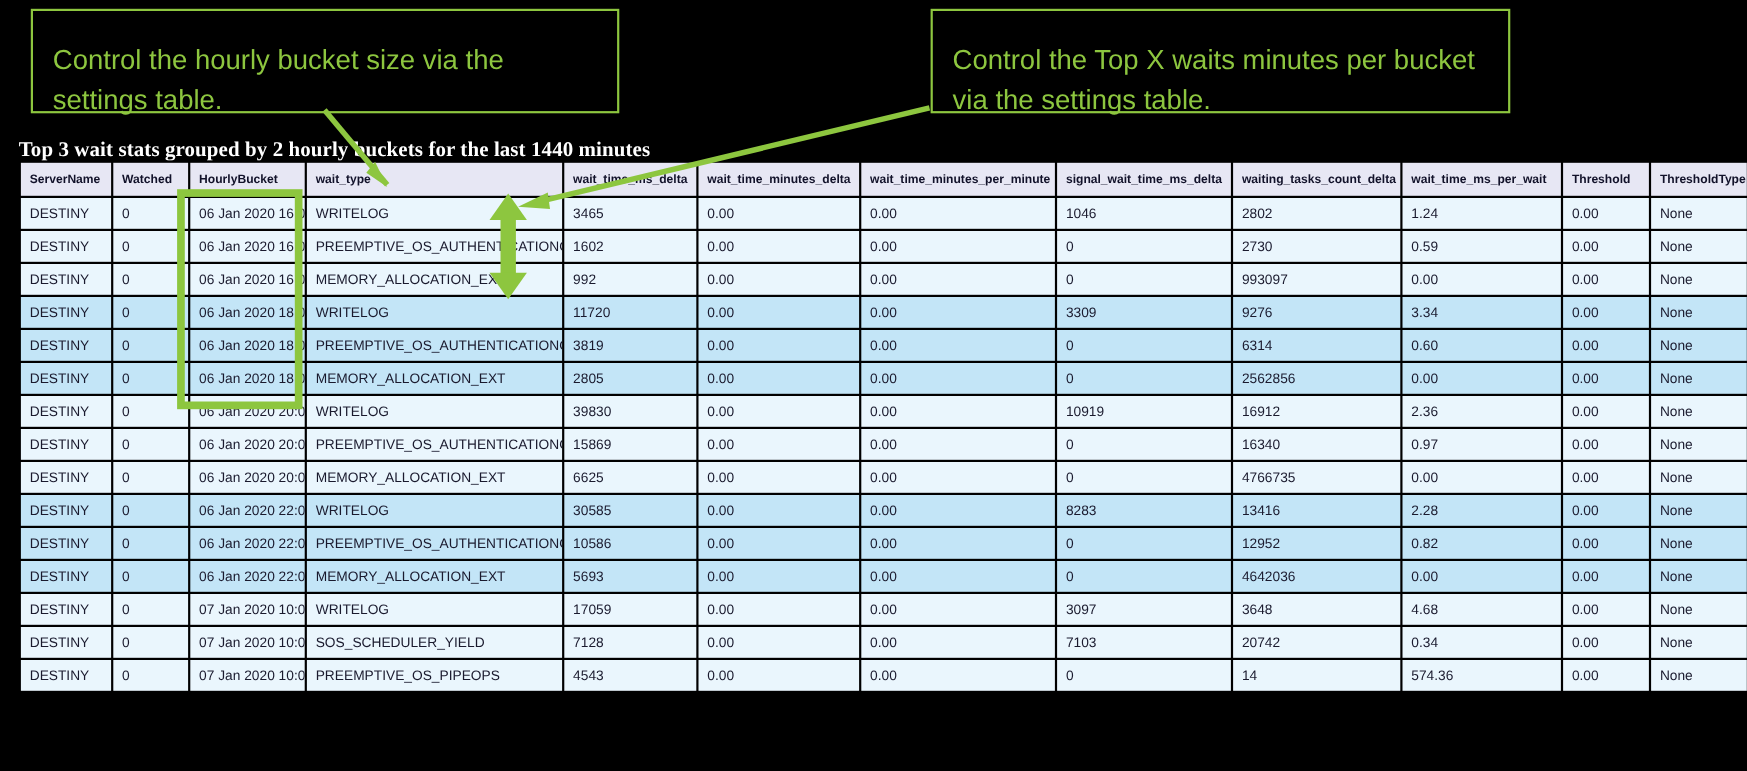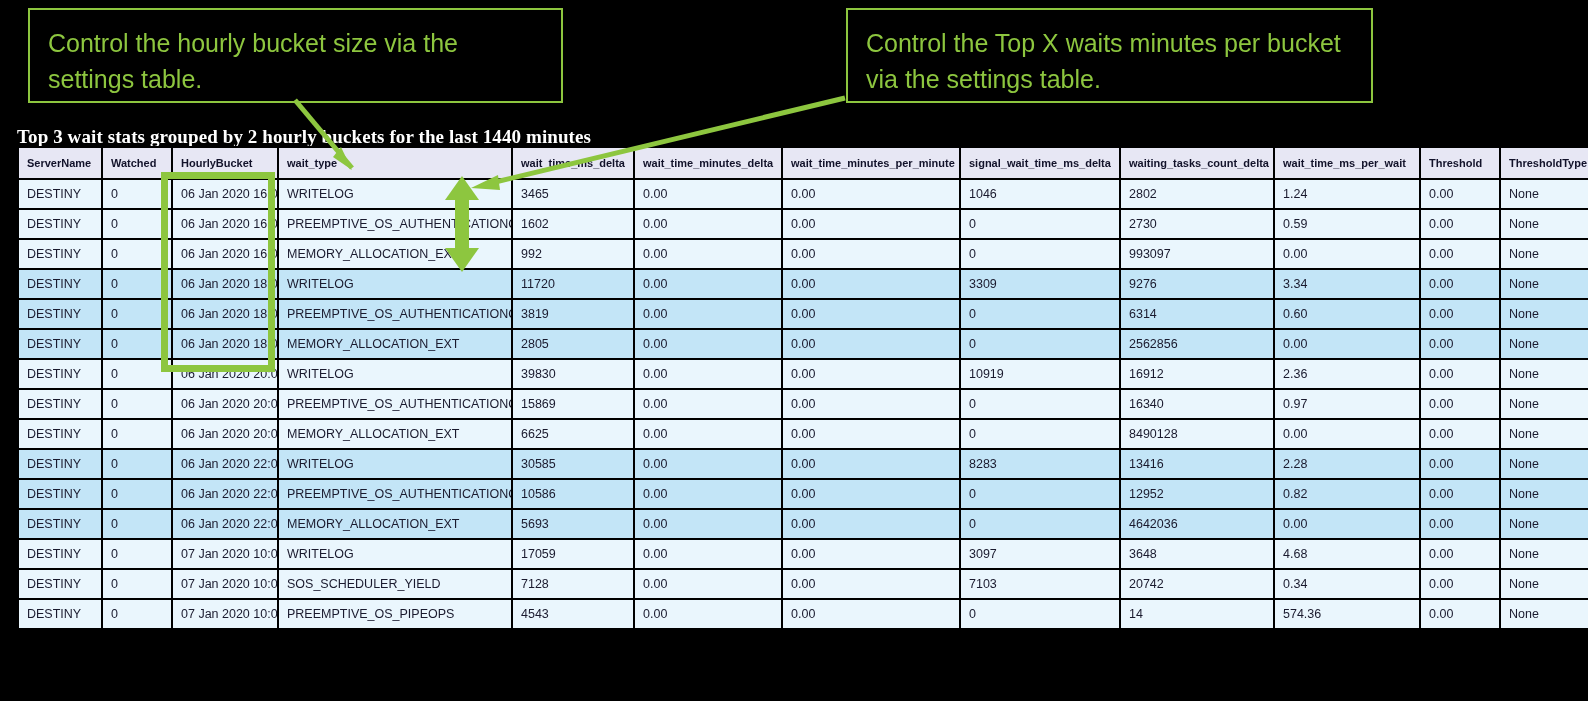--- a/index.html
+++ b/index.html
@@ -1,21 +1,21 @@
 <!DOCTYPE html>
 <html><head>
 <meta charset="utf-8">
 <style>
   html,body{margin:0;padding:0;background:#000;}
   body{width:1588px;height:701px;position:relative;overflow:hidden;
        font-family:"Liberation Sans",sans-serif;}
 
   
   .callout{position:absolute;border:2px solid #8dc63f;background:#000;
-           color:#8dc63f;font-size:25px;line-height:1.42;padding:16px 16px 14px 18px;
+           color:#8dc63f;font-size:25px;line-height:1.42;padding:28px 16px 14px 18px;
            box-sizing:border-box;font-family:"Liberation Sans",sans-serif;}
   #callout-bucket{left:28px;top:8px;width:535px;height:95px;}
   #callout-topx{left:846px;top:8px;width:527px;height:95px;}
 
   
   #annot{position:absolute;left:0;top:0;width:1588px;height:701px;pointer-events:none;z-index:30;}
 
   
   #grid-title{position:absolute;left:17px;top:126px;color:#fff;
       font-family:"Liberation Serif",serif;font-weight:bold;font-size:19px;
@@ -192,21 +192,21 @@
         </tr>
         <tr class="band-a">
           <td>DESTINY</td>
           <td>0</td>
           <td>06 Jan 2020 20:00</td>
           <td>MEMORY_ALLOCATION_EXT</td>
           <td>6625</td>
           <td>0.00</td>
           <td>0.00</td>
           <td>0</td>
-          <td>8490128</td>
+          <td>4766735</td>
           <td>0.00</td>
           <td>0.00</td>
           <td>None</td>
         </tr>
         <tr class="band-b">
           <td>DESTINY</td>
           <td>0</td>
           <td>06 Jan 2020 22:00</td>
           <td>WRITELOG</td>
           <td>30585</td>

